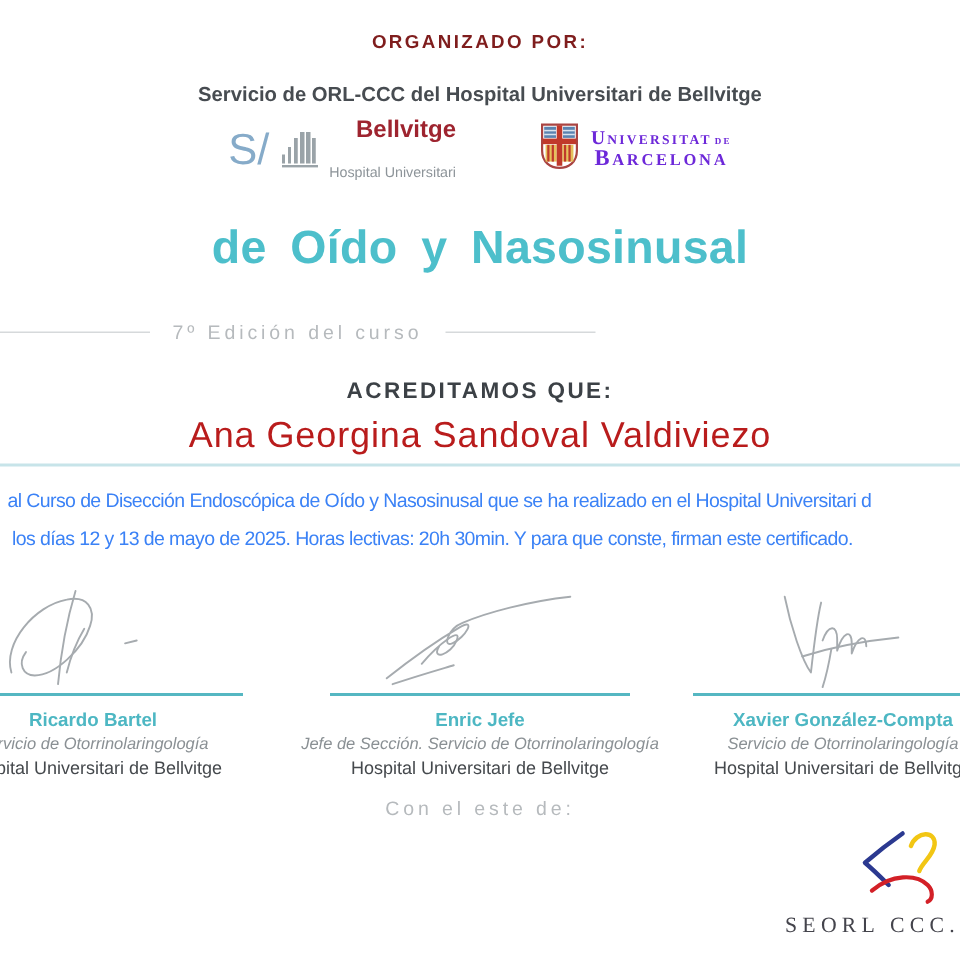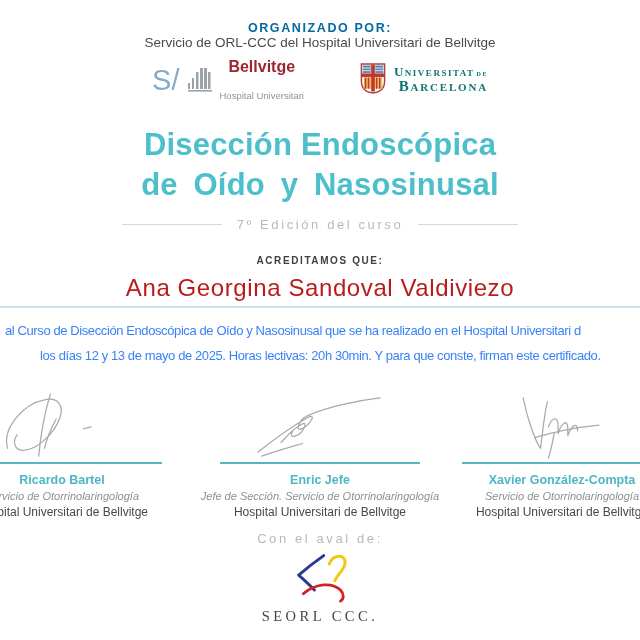--- a/index.html
+++ b/index.html
@@ -1,55 +1,55 @@
 <!DOCTYPE html>
 <html><head>
 <meta charset="utf-8">
 <style>
   html,body{margin:0;padding:0;background:#ffffff;}
   .page{
     position:relative;width:640px;height:640px;background:#fff;overflow:hidden;
     font-family:"Liberation Sans",sans-serif;text-align:center;color:#3d4247;
   }
-  .org-label{padding-top:21px;font-size:12.5px;font-weight:bold;letter-spacing:1.6px;color:#0369a1;}
-  .org-name{margin-top:0;font-size:13.5px;color:#474c51;}
+  .org-label{padding-top:21px;font-size:12.5px;font-weight:bold;letter-spacing:1.6px;color:#7f1d1d;}
+  .org-name{margin-top:20px;font-size:13.5px;color:#474c51;font-weight:bold;}
   .logos{margin-top:9px;height:42px;display:flex;justify-content:center;align-items:center;gap:56px;}
   .bellvitge{display:flex;align-items:center;gap:7px;}
   .ics{font-size:29px;color:#86abc9;font-weight:400;line-height:1;}
-  .bv-text{text-align:center;line-height:1;}
+  .bv-text{text-align:right;line-height:1;}
   .bv-name{display:block;font-size:16px;font-weight:bold;color:#9e242f;}
   .bv-sub{display:block;font-size:9.5px;color:#8d9499;margin-top:16px;}
   .ub{display:flex;align-items:center;gap:8px;}
-  .ub-text{text-align:right;font-family:"Liberation Serif",serif;color:#0f766e;line-height:1.05;}
+  .ub-text{text-align:center;font-family:"Liberation Serif",serif;color:#6d28d9;line-height:1.05;}
   .ub-l1{display:block;font-size:13px;font-weight:bold;letter-spacing:1.5px;font-variant:small-caps;text-transform:lowercase;}
   .ub-l1 .first{text-transform:capitalize;}
   .ub-de{font-size:9px;margin-left:2px;}
   .ub-l2{display:block;font-size:15px;font-weight:bold;letter-spacing:1.8px;font-variant:small-caps;text-transform:capitalize;}
   .title{margin-top:24px;font-size:31px;font-weight:bold;color:#4dbfcb;line-height:40px;letter-spacing:0.2px;}
   .title .t2{word-spacing:7px;}
-  .edition{margin-top:12px;display:flex;align-items:center;justify-content:center;}
+  .edition{margin-top:29px;display:flex;align-items:center;}
   .rule{width:100px;height:1px;background:#d6d9db;}
   .ed-text{font-size:13px;color:#b6babd;letter-spacing:2.6px;margin:0 15px;}
-  .accredit{margin-top:23px;font-size:10px;font-weight:bold;letter-spacing:1.6px;color:#3c4146;}
+  .accredit{margin-top:23px;font-size:15px;font-weight:bold;letter-spacing:1.6px;color:#3c4146;}
   .name{margin-top:7px;font-size:24px;font-weight:300;color:#b91c1c;letter-spacing:0.6px;line-height:30px;}
   .underline{margin-top:3px;height:2px;width:100%;background:#c7e4e9;}
   .body{margin-top:10px;text-align:left;font-size:13px;letter-spacing:-0.4px;color:#3b82f6;line-height:25px;white-space:nowrap;}
   .body .l1{padding-left:5px;}
-  .body .l2{padding-left:8px;margin-left:32px;}
+  .body .l2{padding-left:8px;}
   .sigs{position:absolute;top:392px;left:0;width:640px;height:130px;}
   .sig{position:absolute;width:260px;text-align:center;}
   .sig1{left:-68px;} .sig2{left:190px;} .sig3{left:432px;}
   .scribble{height:68px;display:flex;align-items:flex-end;justify-content:center;}
   .scribble svg{display:block;}
   .sig-line{width:200px;height:2px;margin:2px auto 0;background:#55b7c2;}
   .sig-name{margin-top:9px;font-size:12.5px;font-weight:bold;color:#4db7c3;}
   .sig-role{margin-top:3px;font-size:11px;font-style:italic;color:#8a9094;white-space:nowrap;}
   .sig-org{margin-top:3px;font-size:12px;color:#45494d;white-space:nowrap;}
   .aval{position:absolute;top:531px;left:0;width:100%;font-size:13px;color:#b6babd;letter-spacing:2.6px;}
-  .seorl{position:absolute;top:551px;left:0;width:100%;}
+  .seorl{position:absolute;top:551px;left:0;width:100%;text-align:right;}
   .seorl-text{font-family:"Liberation Serif",serif;font-size:14.5px;letter-spacing:3.5px;color:#44444c;margin-top:1px;}
   svg .stroke{fill:none;stroke-linecap:round;stroke-linejoin:round;}
 </style>
 </head>
 <body>
 
 <div class="page">
 
   <div class="org-label">ORGANIZADO POR:</div>
   <div class="org-name">Servicio de ORL-CCC del Hospital Universitari de Bellvitge</div>
@@ -99,21 +99,20 @@
       <span class="ub-text">
         <span class="ub-l1">
           <span class="first">Universitat</span><span class="ub-de">de</span>
         </span>
         <span class="ub-l2">Barcelona</span>
       </span>
     </div>
   </div>
 
   <div class="title">
-    <div class="t1">Disección Endoscópica</div>
     <div class="t2">de Oído y Nasosinusal</div>
   </div>
 
   <div class="edition">
     <span class="rule"></span>
     <span class="ed-text">7º Edición del curso</span>
     <span class="rule"></span>
   </div>
 
   <div class="accredit">ACREDITAMOS QUE:</div>
@@ -172,21 +171,21 @@
         </svg>
       </div>
       <div class="sig-line"></div>
       <div class="sig-name">Xavier González-Compta</div>
       <div class="sig-role">Servicio de Otorrinolaringología</div>
       <div class="sig-org">Hospital Universitari de Bellvitge</div>
     </div>
 
   </div>
 
-  <div class="aval">Con el aval de:</div>
+  <div class="aval">Con el este de:</div>
 
   <div class="seorl">
     <span>
       <svg width="84" height="52" viewBox="0 0 84 56">
         <g fill="none" stroke-linecap="round" stroke-linejoin="round">
           <path d="M46,5 C36,12 26,20 19,26 C25,31 31,37 36,42" stroke="#2b3990" stroke-width="3.2"></path>
           <path d="M52,14 C56,3 70,3 69,13 C68,21 60,26 58,32" stroke="#f2c614" stroke-width="3.2"></path>
           <path d="M24,46 C38,34 56,34 64,42 C68,46 68,52 64,54" stroke="#d32027" stroke-width="3"></path>
         </g>
       </svg>

